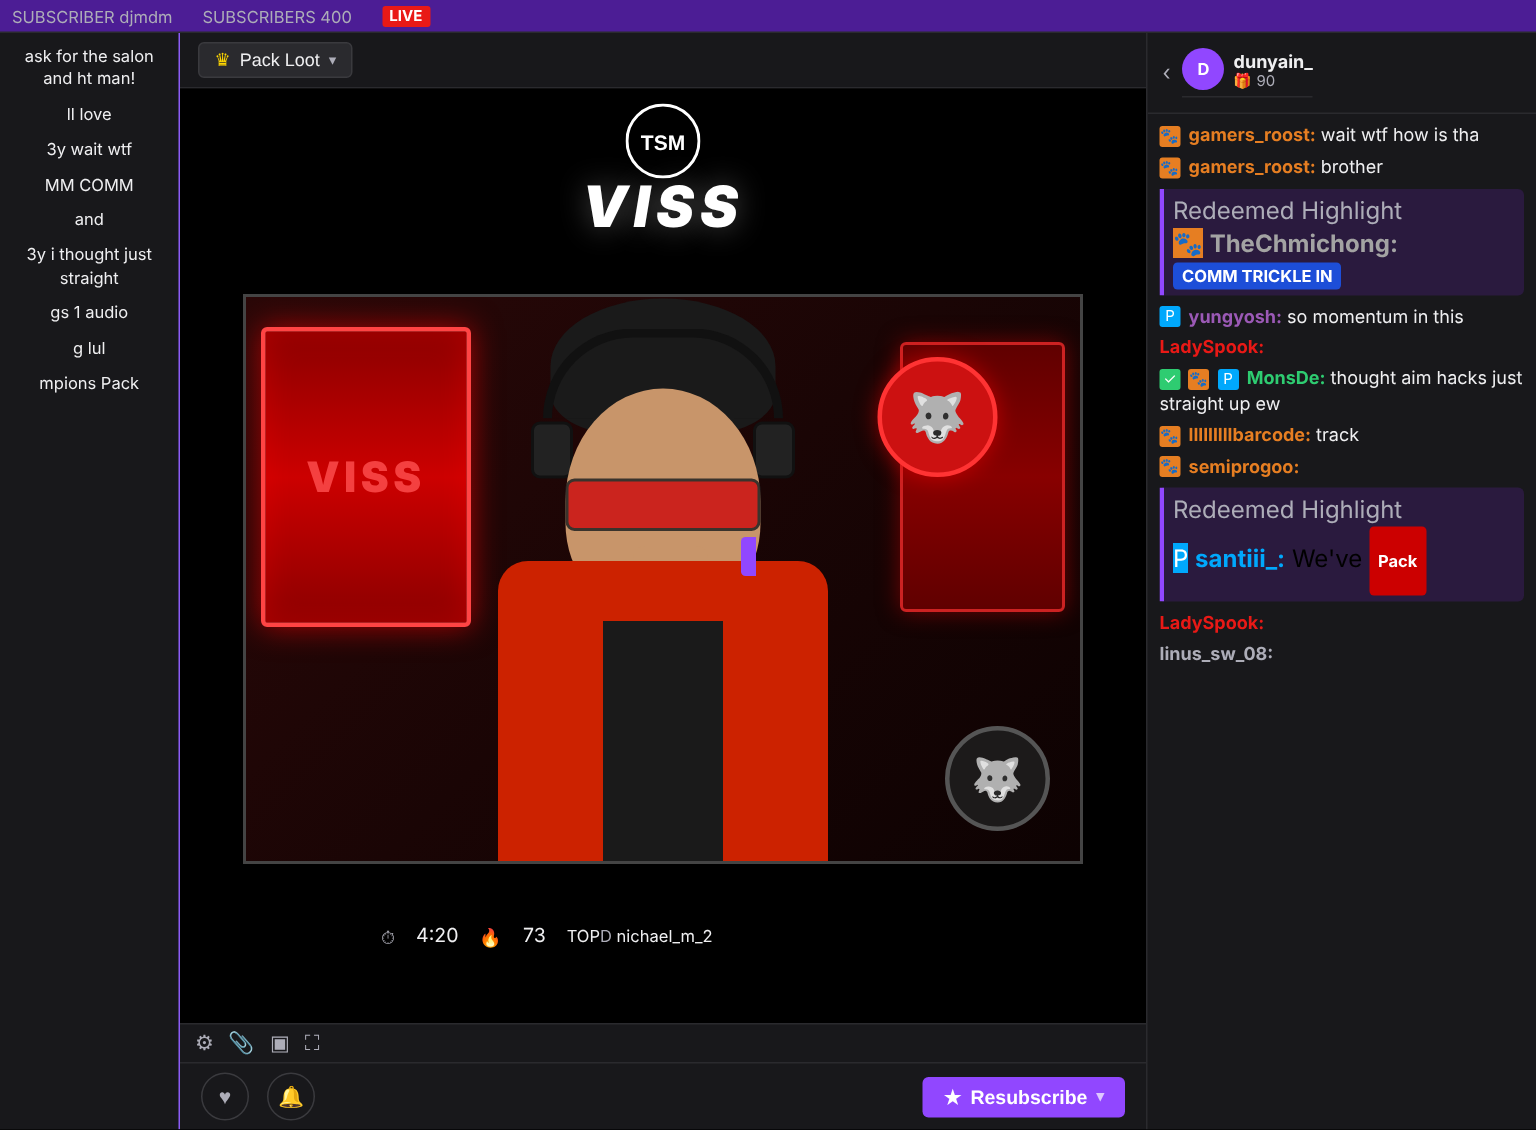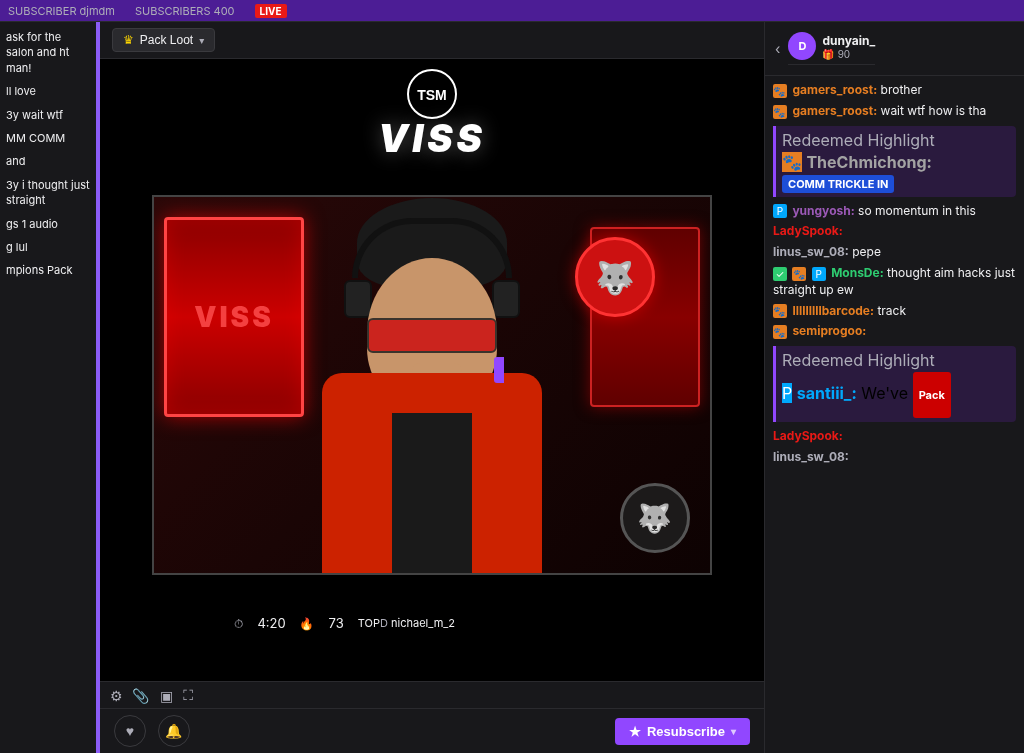--- a/index.html
+++ b/index.html
@@ -38,26 +38,27 @@
 
     
     .main-layout {
       display: flex;
       flex: 1;
       overflow: hidden;
     }
 
     
     .left-chat {
-      width: 100px;
+      width: 120px;
       background: #18181b;
       padding: 8px 6px;
       overflow: hidden;
-      border-right: 4px solid #8b5cf6;
+      border-right: 1px solid #8b5cf6;
       flex-shrink: 0;
+      text-align: center;
     }
     .chat-msg-left {
       color: #efeff1;
       font-size: 11px;
       margin-bottom: 8px;
       line-height: 1.4;
     }
 
     
     .center-content {
@@ -631,50 +632,46 @@
           </div>
         </div>
       </div>
     </div>
 
     <div class="chat-messages">
 
       <div class="chat-msg">
         <span class="badge badge-paw">🐾</span>
         <span style="color:#e67e22;font-weight:bold;">gamers_roost:</span>
-        <span>brother</span>
+        <span>wait wtf how is tha</span>
       </div>
 
       <div class="chat-msg">
         <span class="badge badge-paw">🐾</span>
         <span style="color:#e67e22;font-weight:bold;">gamers_roost:</span>
-        <span>wait wtf how is tha</span>
+        <span>brother</span>
       </div>
 
       <div class="chat-redeemed">
         <span class="redeemed-label">Redeemed Highlight</span>
         <span class="badge badge-paw">🐾</span>
         <span style="color:#a3a3a3;font-weight:bold;">TheChmichong:</span>
         <div><span class="comm-trickle">COMM TRICKLE IN</span></div>
       </div>
 
       <div class="chat-msg">
         <span class="badge badge-prime">P</span>
         <span style="color:#9b59b6;font-weight:bold;">yungyosh:</span>
         <span> so momentum in this</span>
       </div>
 
       <div class="chat-msg">
         <span style="color:#e91916;font-weight:bold;">LadySpook:</span>
       </div>
 
-      <div class="chat-msg">
-        <span style="color:#adadb8;font-weight:bold;">linus_sw_08:</span>
-        <span>pepe</span>
-      </div>
 
       <div class="chat-msg">
         <span class="badge badge-check">✓</span>
         <span class="badge badge-paw">🐾</span>
         <span class="badge badge-prime">P</span>
         <span style="color:#2ecc71;font-weight:bold;">MonsDe:</span>
         <span> thought aim hacks just straight up ew</span>
       </div>
 
       <div class="chat-msg">

